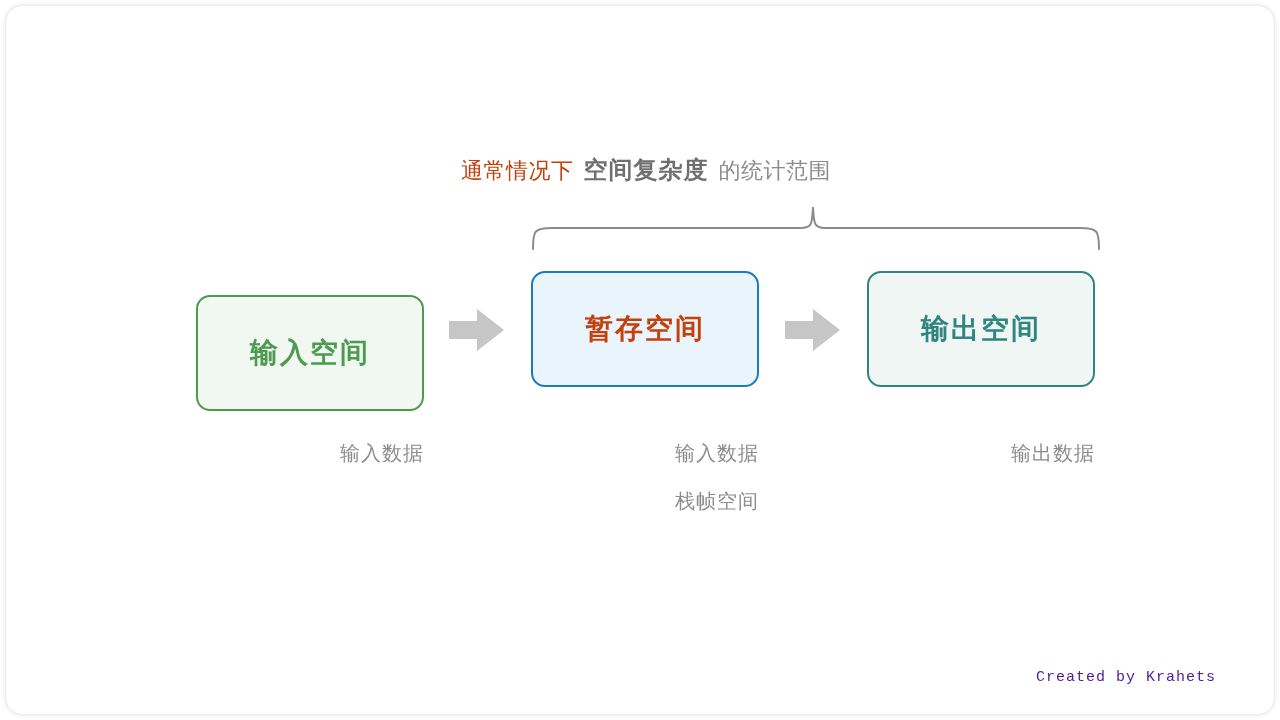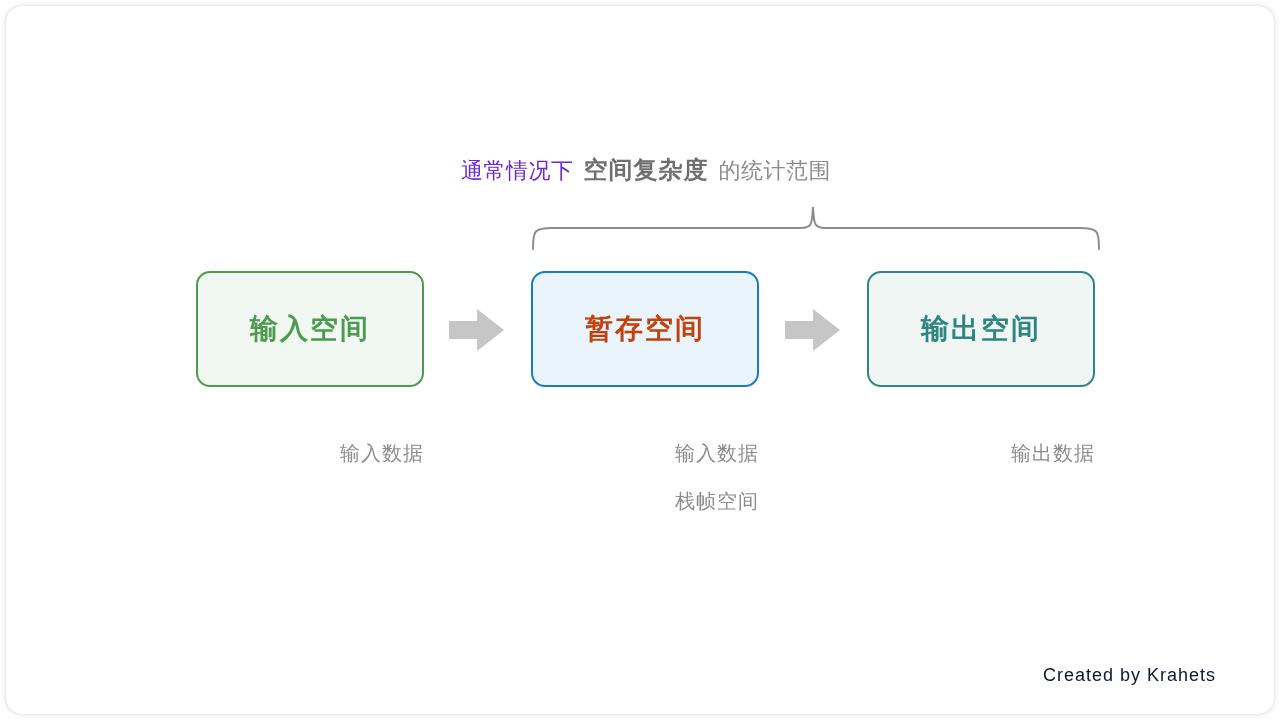--- a/index.html
+++ b/index.html
@@ -31,21 +31,21 @@
     position: absolute;
     left: 0;
     top: 148px;
     width: 1280px;
     text-align: center;
     font-size: 22px;
     color: #8c8c8c;
     white-space: nowrap;
     letter-spacing: 0.5px;
   }
-  #brace-caption .lead { color: #6d28d9; font-weight: 400; }
+  #brace-caption .lead { color: #c2410c; font-weight: 400; }
   #brace-caption .emph {
     color: #6f6f6f;
     font-weight: 700;
     font-size: 24px;
     padding: 0 10px;
     letter-spacing: 1px;
   }
   #brace-caption .tail { color: #8c8c8c; font-weight: 400; }
 
   
@@ -67,21 +67,21 @@
     border-width: 2px;
     border-style: solid;
     box-sizing: border-box;
     display: flex;
     align-items: center;
     justify-content: center;
     font-size: 28px;
     font-weight: 700;
     letter-spacing: 2px;
   }
-  #node-input  { left: 190px; background: #f1f8f1; border-color: #4e9a51; color: #4e9a51; }
+  #node-input  { left: 190px; background: #f1f8f1; border-color: #4e9a51; color: #4e9a51; margin-top: 24px; }
   #node-temp   { left: 525px; background: #eaf4fc; border-color: #1a7ac4; color: #c2410c; }
   #node-output { left: 861px; background: #eff6f4; border-color: #2f8580; color: #2f8580; justify-content: center; }
 
   
   .arrow {
     position: absolute;
     top: 300px;
     width: 60px;
     height: 48px;
   }
@@ -102,23 +102,23 @@
   #caption-input  { left: 190px; }
   #caption-temp   { left: 525px; }
   #caption-output { left: 861px; }
   .caption-line { display: block; }
 
   
   #footer-credit {
     position: absolute;
     right: 58px;
     bottom: 28px;
-    font-family: Liberation Sans, sans-serif;
-    font-size: 18px;
-    color: #0f172a;
+    font-family: Liberation Mono, monospace;
+    font-size: 15px;
+    color: #4c1d95;
     letter-spacing: 1px;
   }
 </style>
 </head>
 <body>
 
 <div id="card">
 
   <div id="brace-caption">
     <span class="lead">通常情况下</span><span class="emph">空间复杂度</span><span class="tail">的统计范围</span>

